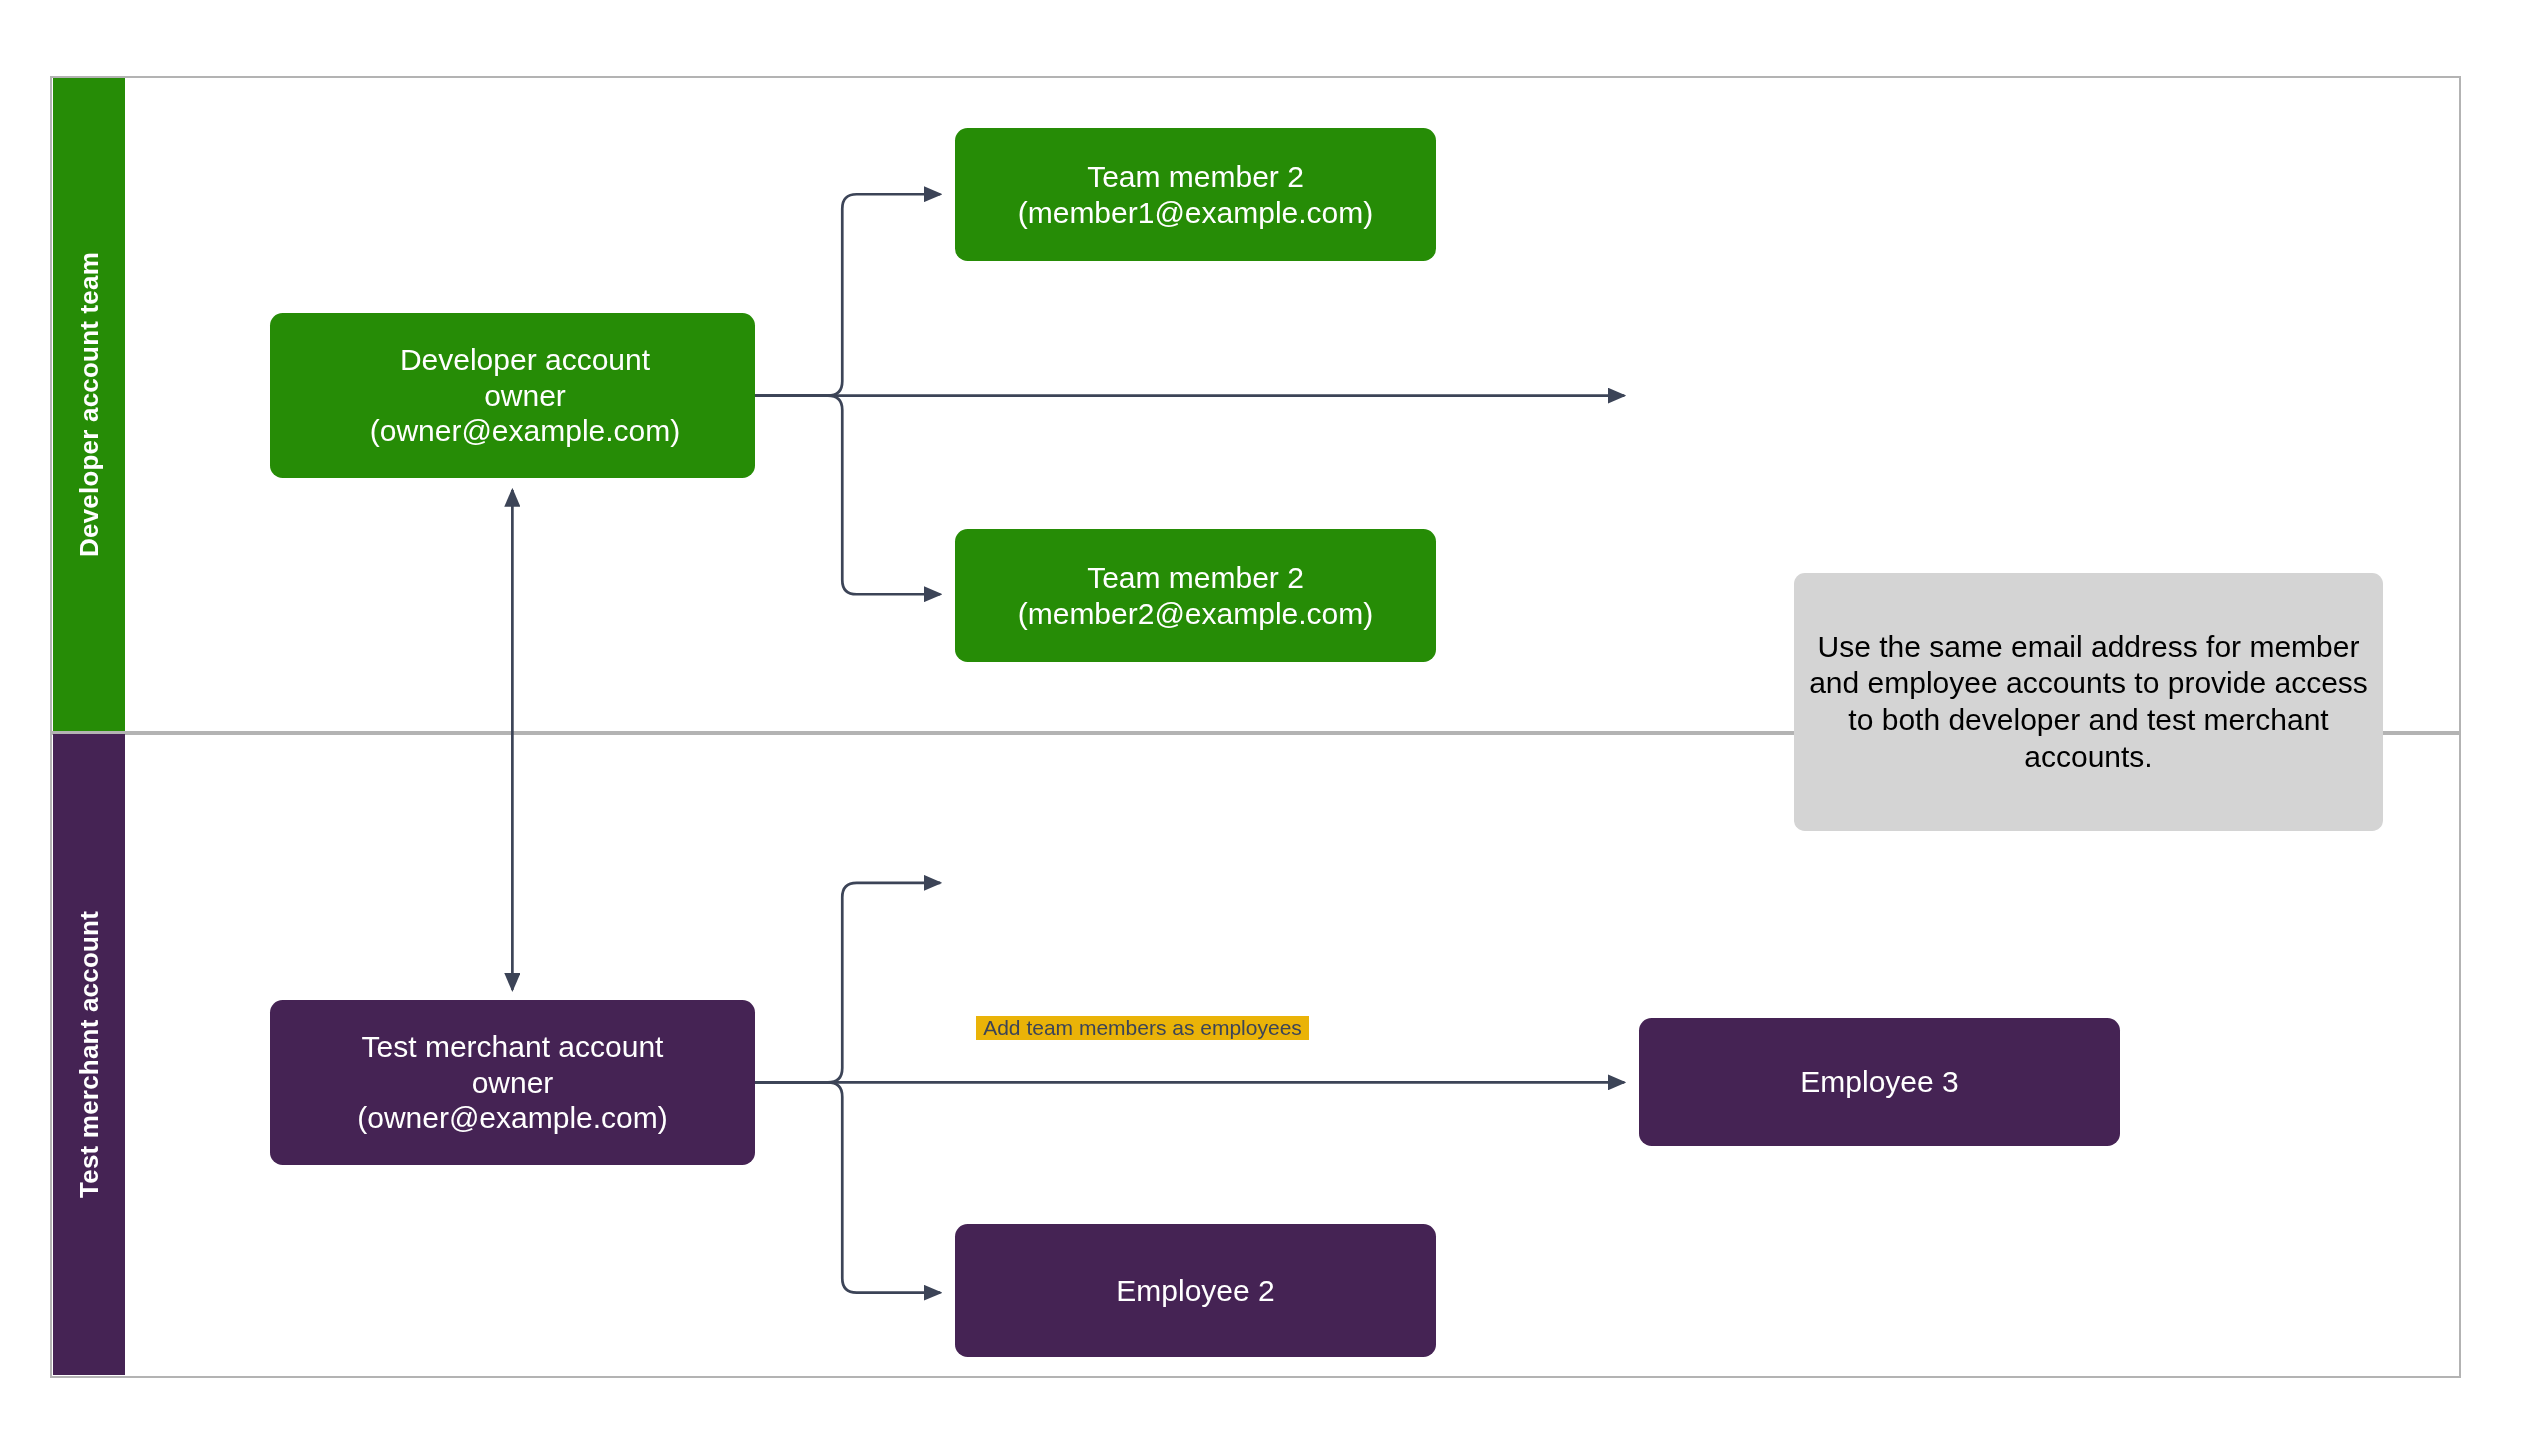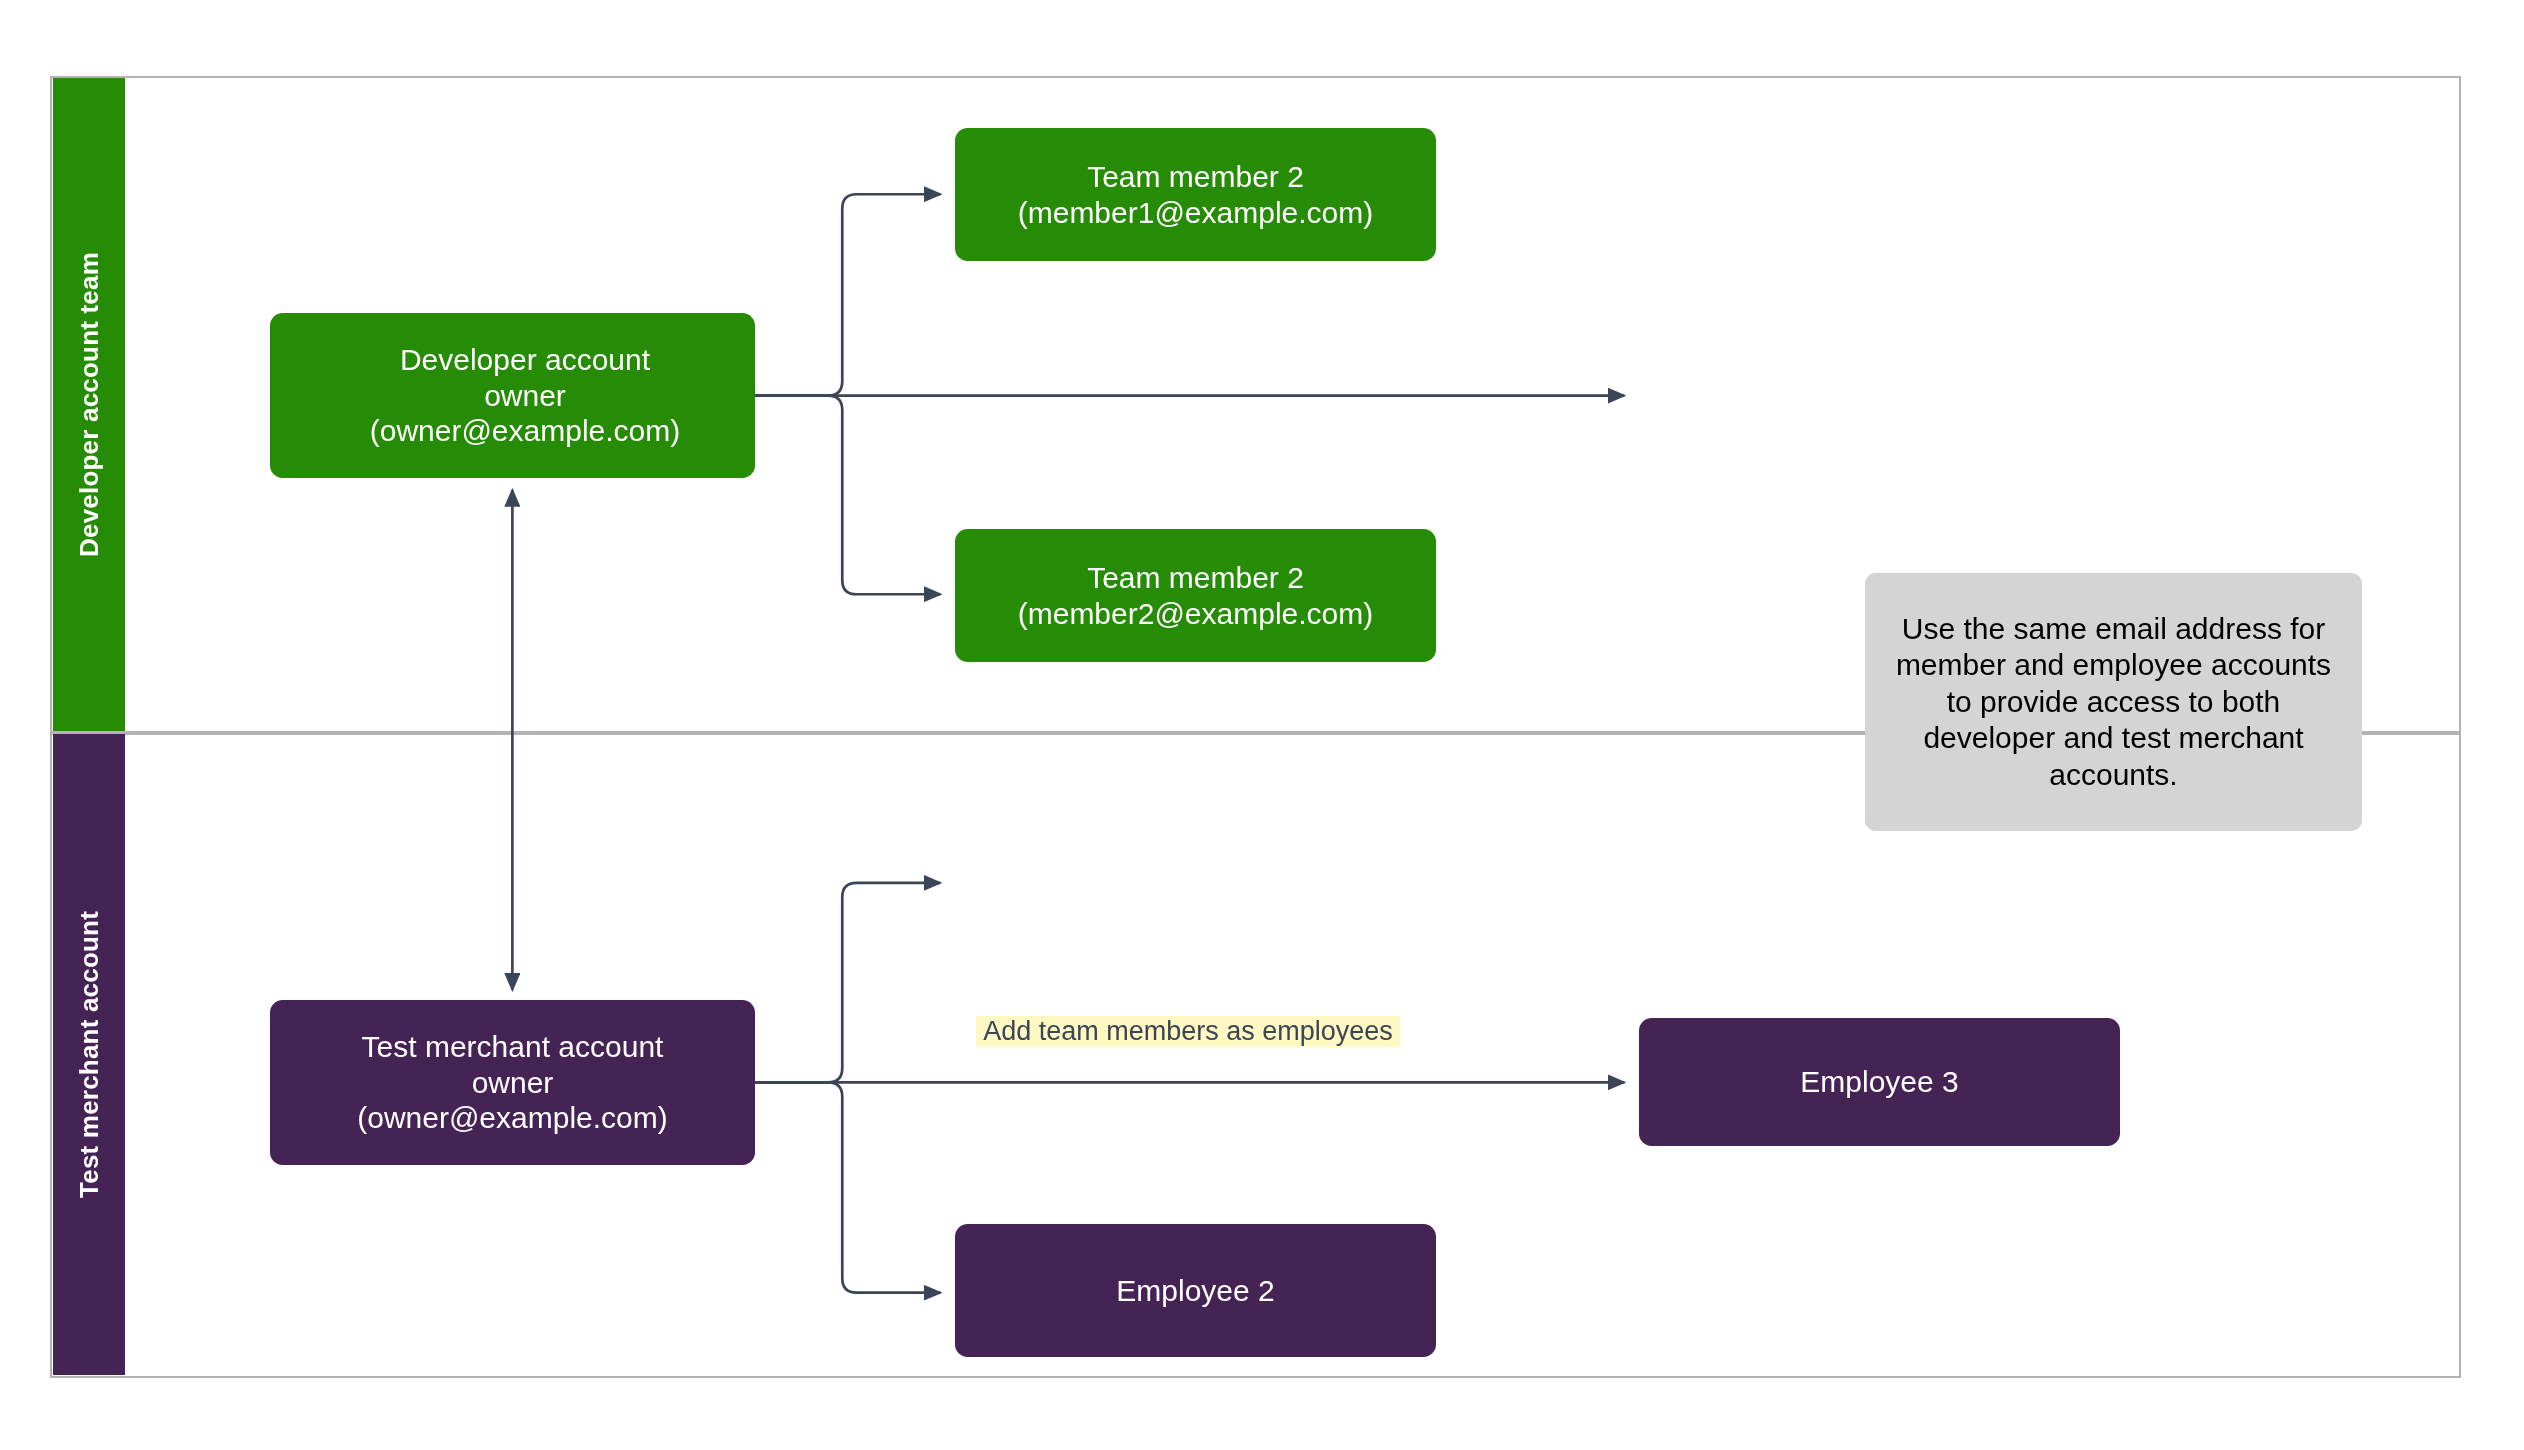--- a/index.html
+++ b/index.html
@@ -106,23 +106,23 @@
     justify-content: center;
     padding: 9px 14.4px;
     box-sizing: border-box;
     font-family: "Liberation Sans", sans-serif;
   }
 
   
   .edge-label {
     position: absolute;
     color: #3c4457;
-    font-size: 27px;
+    font-size: 21px;
     white-space: nowrap;
-    background: #fef9c3;
+    background: #eab308;
     padding: 0 7.2px;
     font-family: "Liberation Sans", sans-serif;
   }
 
   
   #connectors {
     position: absolute;
     left: 0;
     top: 0;
     width: 2525px;
@@ -187,21 +187,21 @@
   </div>
 
   <div class="node green" style="left:955px; top:529px; width:481px; height:133px;">
     <span class="node-text">
       <span>Team member 2</span><br>
       <span>(member2@example.com)</span>
     </span>
   </div>
 
 
-  <div class="note" style="left:1865px; top:573px; width:497px; height:258px;">
+  <div class="note" style="left:1794px; top:573px; width:589px; height:258px;">
     <span class="node-text">Use the same email address for member and employee accounts to provide access to both developer and test merchant accounts.</span>
   </div>
 
   <div class="node purple" style="left:270px; top:1000px; width:485px; height:165px;">
     <span class="node-text">
       <span>Test merchant account</span><br>
       <span>owner</span><br>
       <span>(owner@example.com)</span>
     </span>
   </div>

